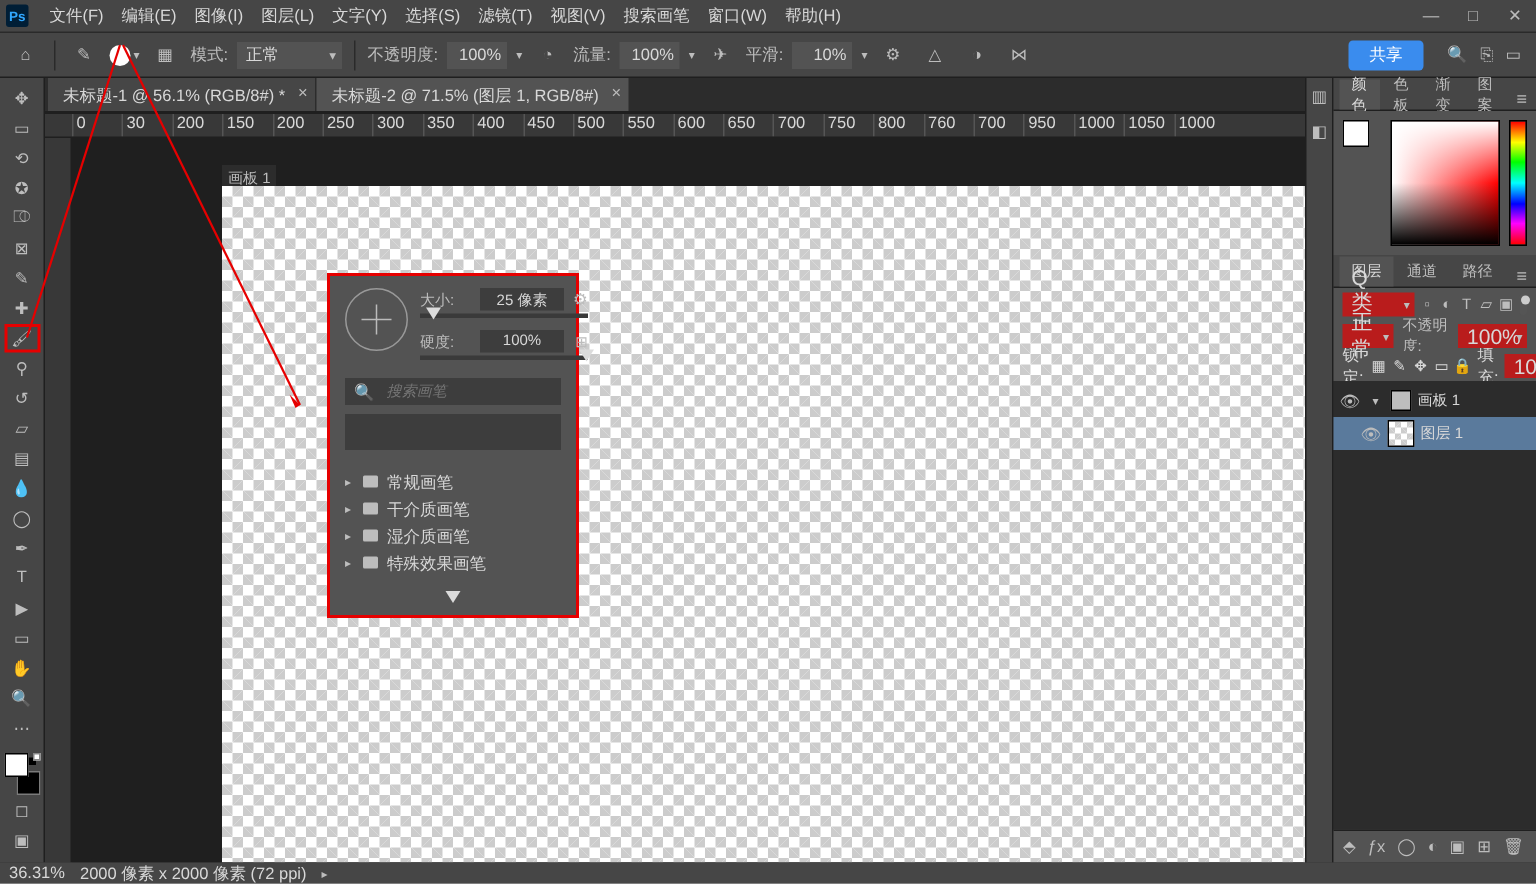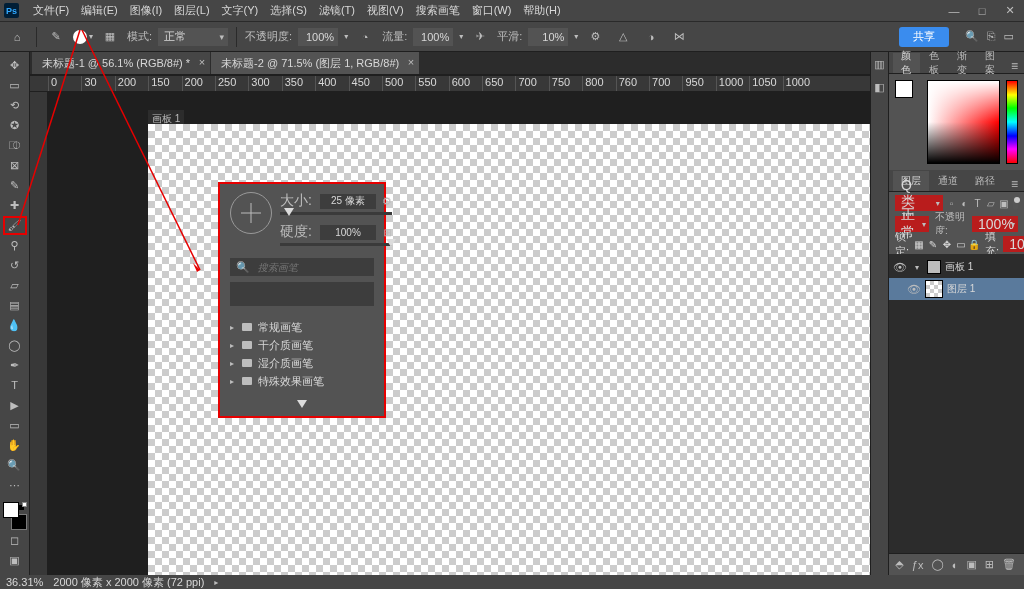--- a/index.html
+++ b/index.html
@@ -84,21 +84,21 @@
   .brush-pop{
     position:absolute;left:170px;top:90px;width:168px;background:var(--bg-3);
     border:2px solid var(--red);padding:8px 10px;z-index:50;
   }
   .brush-pop .row1{display:flex;gap:8px;align-items:flex-start}
   .angle{width:42px;height:42px;border-radius:50%;border:1px solid #999;position:relative;flex:none}
   .angle::before{content:"";position:absolute;left:50%;top:50%;width:20px;height:1px;background:#bbb;transform:translate(-50%,-50%)}
   .angle::after{content:"";position:absolute;left:50%;top:50%;width:1px;height:20px;background:#bbb;transform:translate(-50%,-50%)}
   .sliders{flex:1}
   .srow{display:flex;align-items:center;gap:6px;margin-bottom:2px}
-  .srow .lab{width:34px;color:var(--text-dim);font-size:14px}
+  .srow .lab{width:34px;color:var(--text-dim);font-size:10px}
   .srow .val{background:#3d3d3d;width:56px;height:15px;display:flex;align-items:center;justify-content:center;font-size:10px}
   .srow .gear{margin-left:auto;color:var(--text-dim);font-size:11px}
   .track{height:3px;background:#3a3a3a;position:relative;margin:2px 0 8px}
   .thumb{position:absolute;top:-4px;width:0;height:0;border-left:5px solid transparent;border-right:5px solid transparent;border-top:8px solid #dcdcdc}
   .search{display:flex;align-items:center;gap:6px;background:#3d3d3d;height:18px;padding:0 6px;margin-top:4px}
   .search input{background:transparent;border:none;outline:none;color:var(--text-dim);font-style:italic;font-size:10px;width:100%}
   .preview{height:24px;background:#3d3d3d;margin-top:6px}
   .folders{margin-top:12px}
   .folder{display:flex;align-items:center;gap:6px;height:18px;color:var(--text)}
   .folder .chev{color:var(--text-dim);font-size:8px;width:6px}

